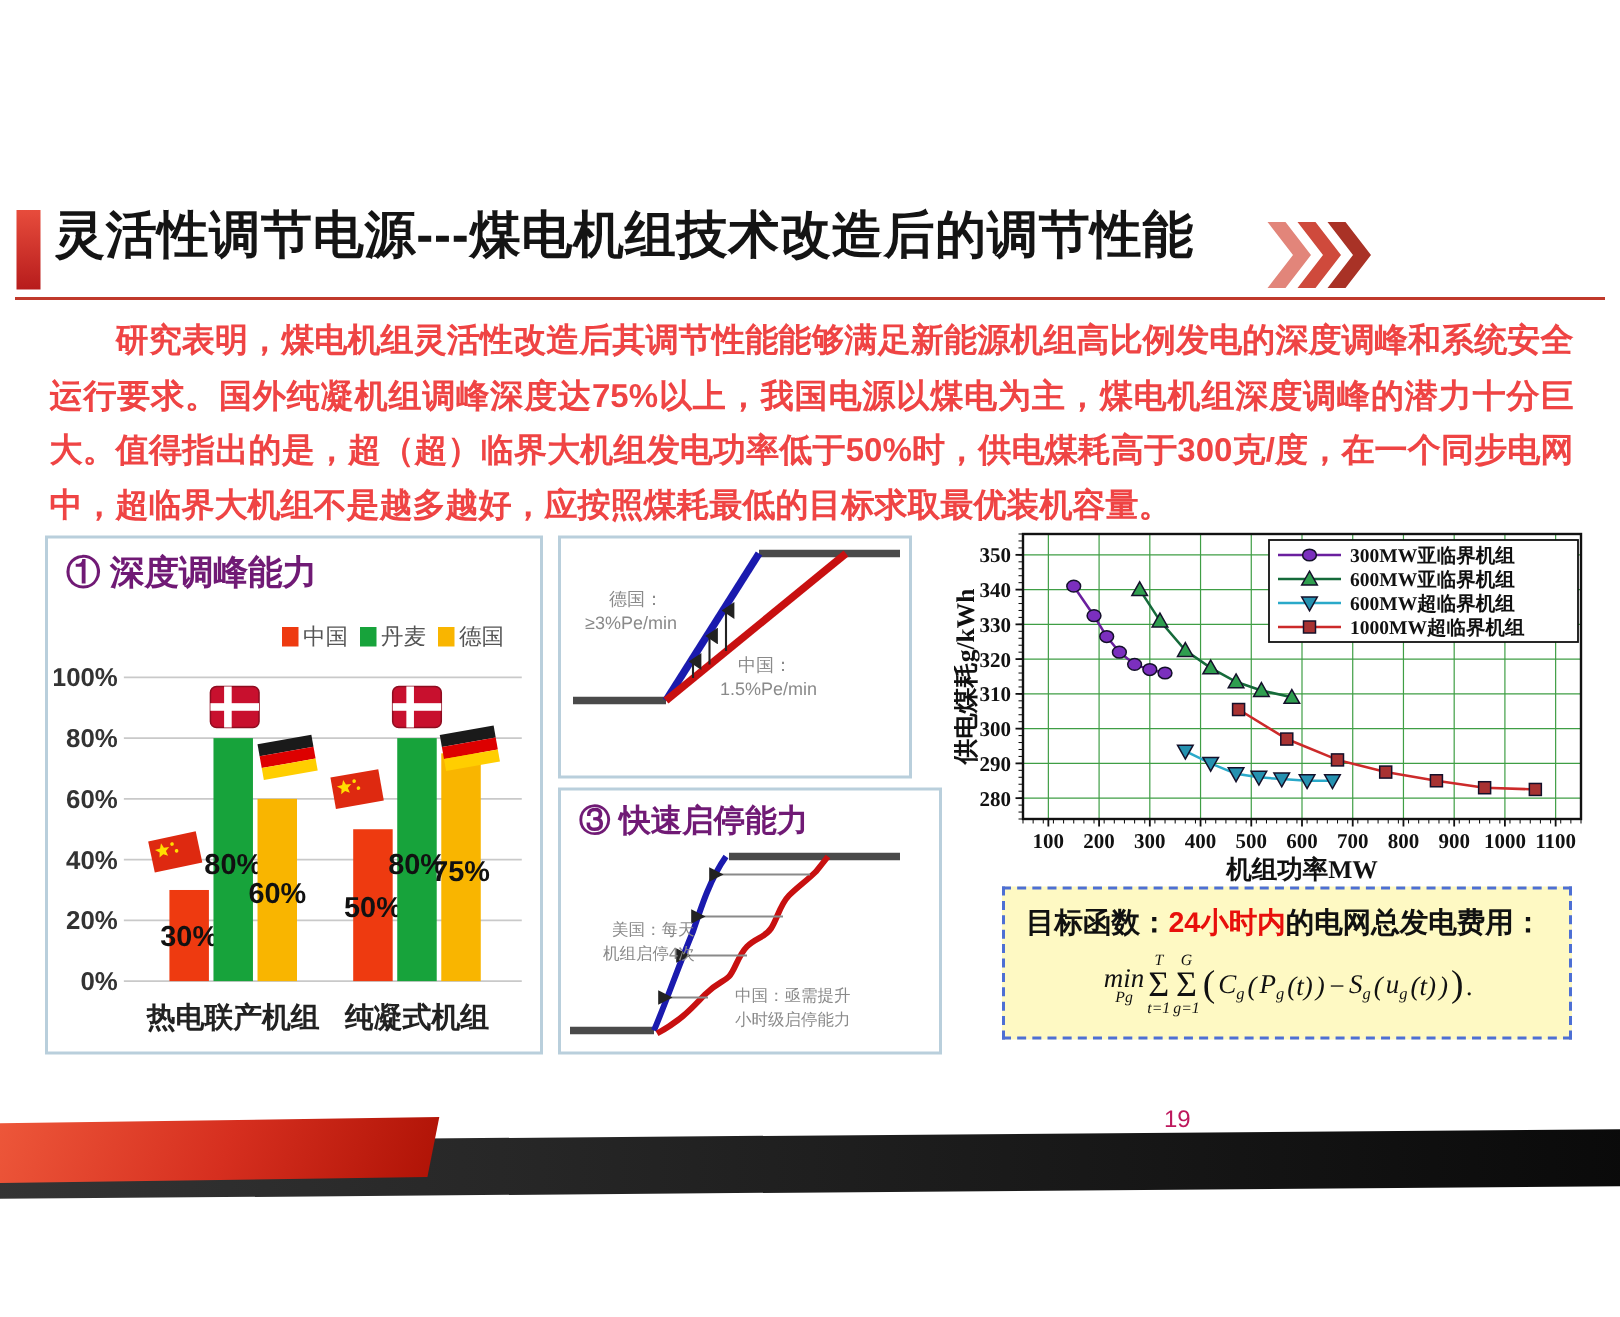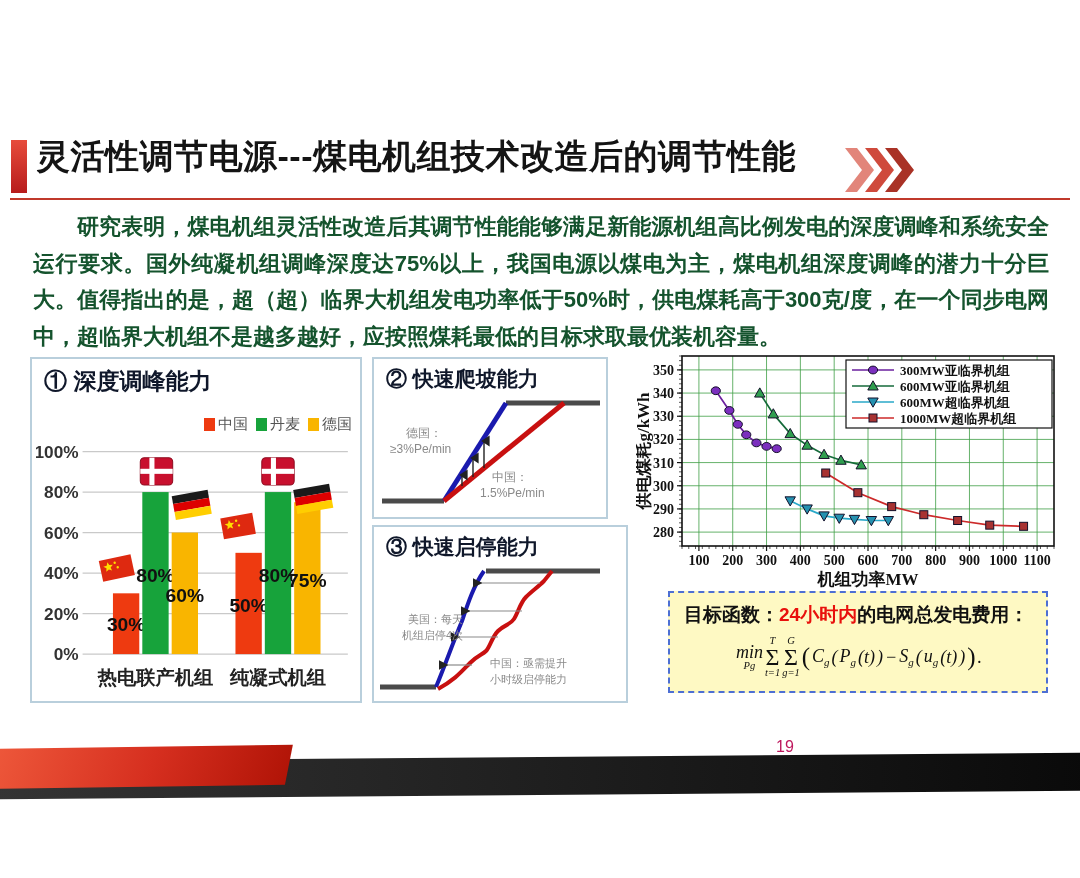--- a/index.html
+++ b/index.html
@@ -7,29 +7,29 @@
          font-family:"Liberation Sans",sans-serif;color:#111;}
   
   .title-accent{position:absolute;left:11px;top:140px;width:16px;height:53px;
                 background:linear-gradient(180deg,#e74c3c,#b71c1c);}
   .slide-title{position:absolute;left:36px;top:134px;font-size:34px;font-weight:700;
                color:#141414;white-space:nowrap;letter-spacing:0.5px;}
   .chevrons{position:absolute;left:843px;top:147px;}
   .title-underline{position:absolute;left:10px;top:198px;width:1060px;height:2px;background:#c0392b;}
   
   .para{position:absolute;left:33px;top:209px;width:1016px;font-size:22px;line-height:36.5px;
-        font-weight:600;color:#14532d;text-align:justify;text-indent:2em;}
+        font-weight:600;color:#ef4444;text-align:justify;text-indent:2em;}
   
   .panel{position:absolute;background:#fff;border:2px solid #b9cfdc;box-sizing:border-box;}
-  .panel-title{padding:7px 12px 0 12px;font-size:23px;font-weight:600;color:#0f172a;white-space:nowrap;}
+  .panel-title{padding:7px 12px 0 12px;font-size:23px;font-weight:600;color:#701a75;white-space:nowrap;}
   #panel-bar{left:30px;top:357px;width:332px;height:346px;}
   #panel-ramp{left:372px;top:357px;width:236px;height:162px;}
   #panel-ramp .panel-title,#panel-startstop .panel-title{font-size:21px;padding-top:6px;}
   #panel-startstop{left:372px;top:525px;width:256px;height:178px;}
-  .bar-legend{position:absolute;right:8px;top:56px;display:flex;gap:8px;align-items:center;padding-left:24px;}
+  .bar-legend{position:absolute;right:24px;top:56px;display:flex;gap:8px;align-items:center;padding-left:24px;}
   .bar-legend .item{display:flex;align-items:center;gap:3px;font-size:15px;color:#555;}
   .bar-legend .sw{width:11px;height:13px;display:inline-block;}
   .bar-caption{position:absolute;left:140px;top:708px;width:330px;text-align:center;
                font-size:19px;color:#1c1c1c;}
   .diagram-label{fill:#8a8a8a;font-size:12px;font-family:"Liberation Sans",sans-serif;}
   
   #linechart-box{position:absolute;left:636px;top:350px;width:428px;height:240px;}
   .tick{font-family:"Liberation Serif",serif;font-weight:bold;font-size:14px;fill:#111;}
   .axis-label{font-family:"Liberation Serif",serif;font-weight:bold;font-size:17px;fill:#111;}
   .legend-text{font-family:"Liberation Serif",serif;font-weight:bold;font-size:13px;fill:#111;}
@@ -142,21 +142,20 @@
         </g>
         <g transform="rotate(-10 254 56)">
           <rect x="254" y="56" width="36" height="8" fill="#1a1a1a"></rect>
           <rect x="254" y="64" width="36" height="8" fill="#dd0000"></rect>
           <rect x="254" y="72" width="36" height="8" fill="#ffce00"></rect>
         </g>
       </svg>
   </div>
 
   <div id="panel-ramp" class="panel">
-    <div class="panel-title">② 快速爬坡能力</div>
     <svg id="ramp-svg" width="232" height="120" viewBox="0 0 232 120">
       <defs>
         <marker id="ah-up" markerWidth="8" markerHeight="8" refX="4" refY="2" orient="auto">
           <path d="M0,6 L4,0 L8,6 Z" fill="#222"></path>
         </marker>
       </defs>
       <path d="M8,108 H70" stroke="#4a4a4a" stroke-width="5" fill="none"></path>
       <path d="M132,10 H226" stroke="#4a4a4a" stroke-width="5" fill="none"></path>
       <path d="M70,108 L132,10" stroke="#1a1aae" stroke-width="5" fill="none"></path>
       <path d="M70,108 L190,10" stroke="#c81010" stroke-width="5" fill="none"></path>

